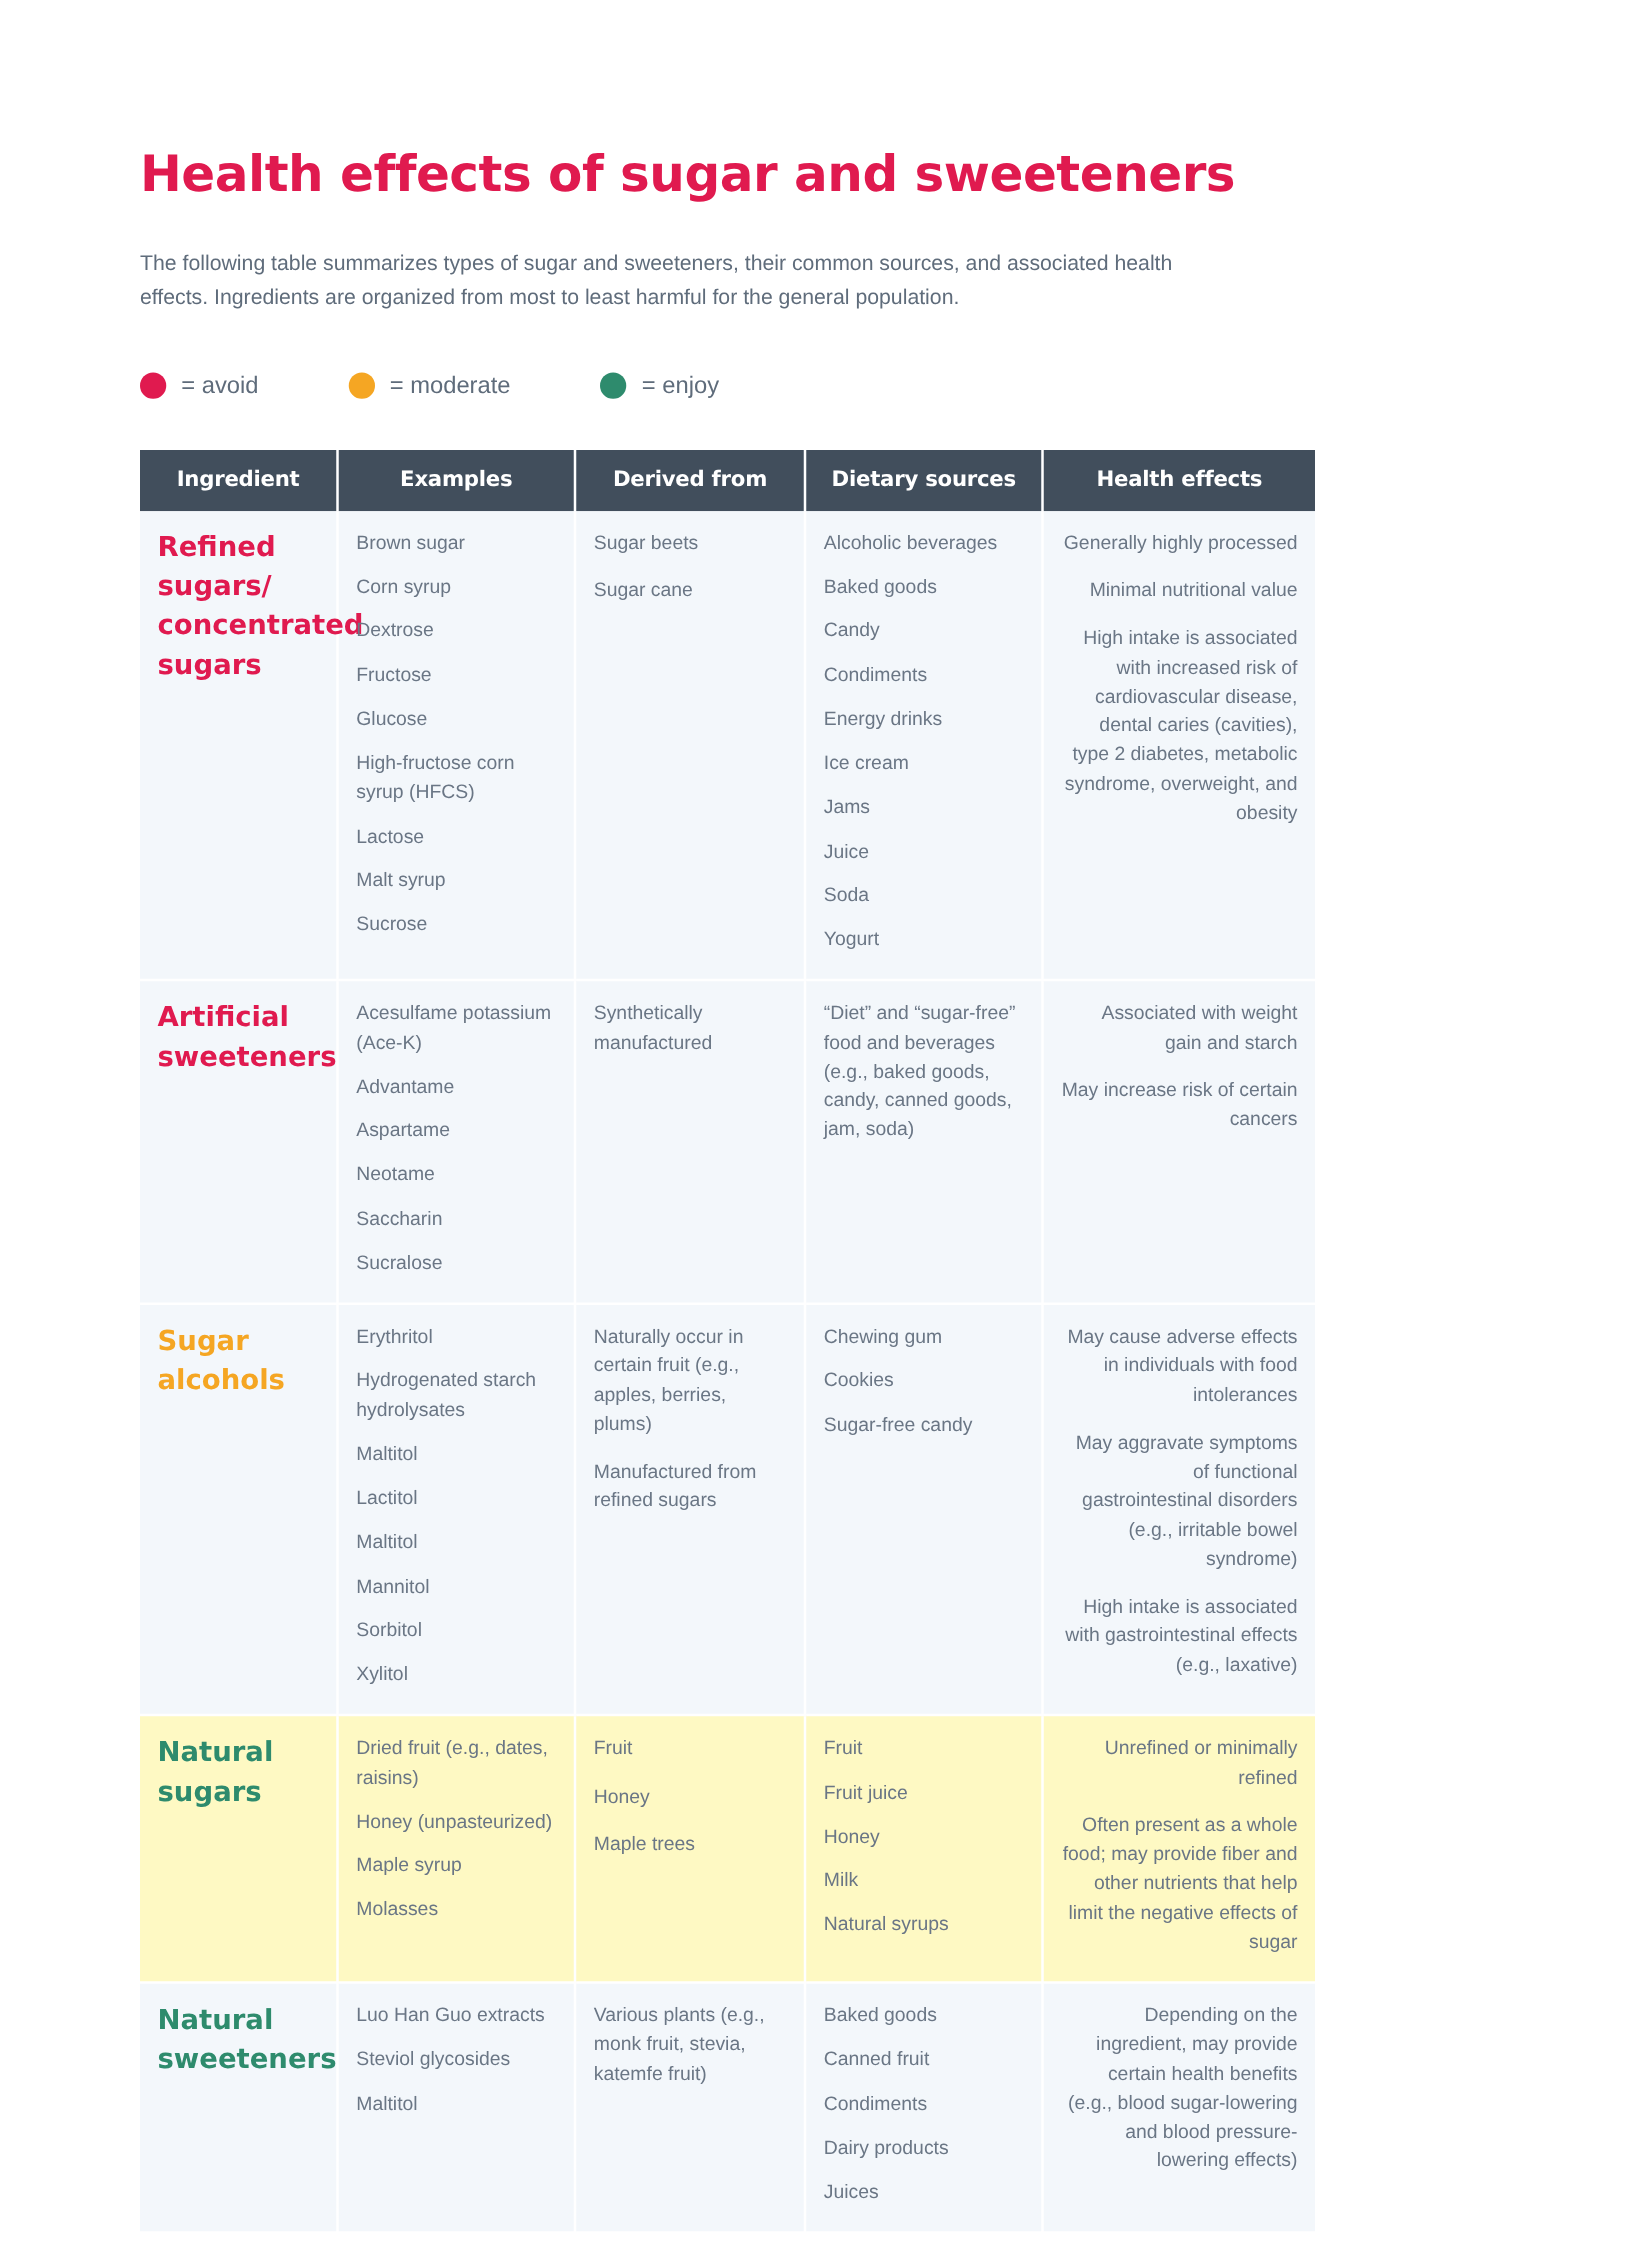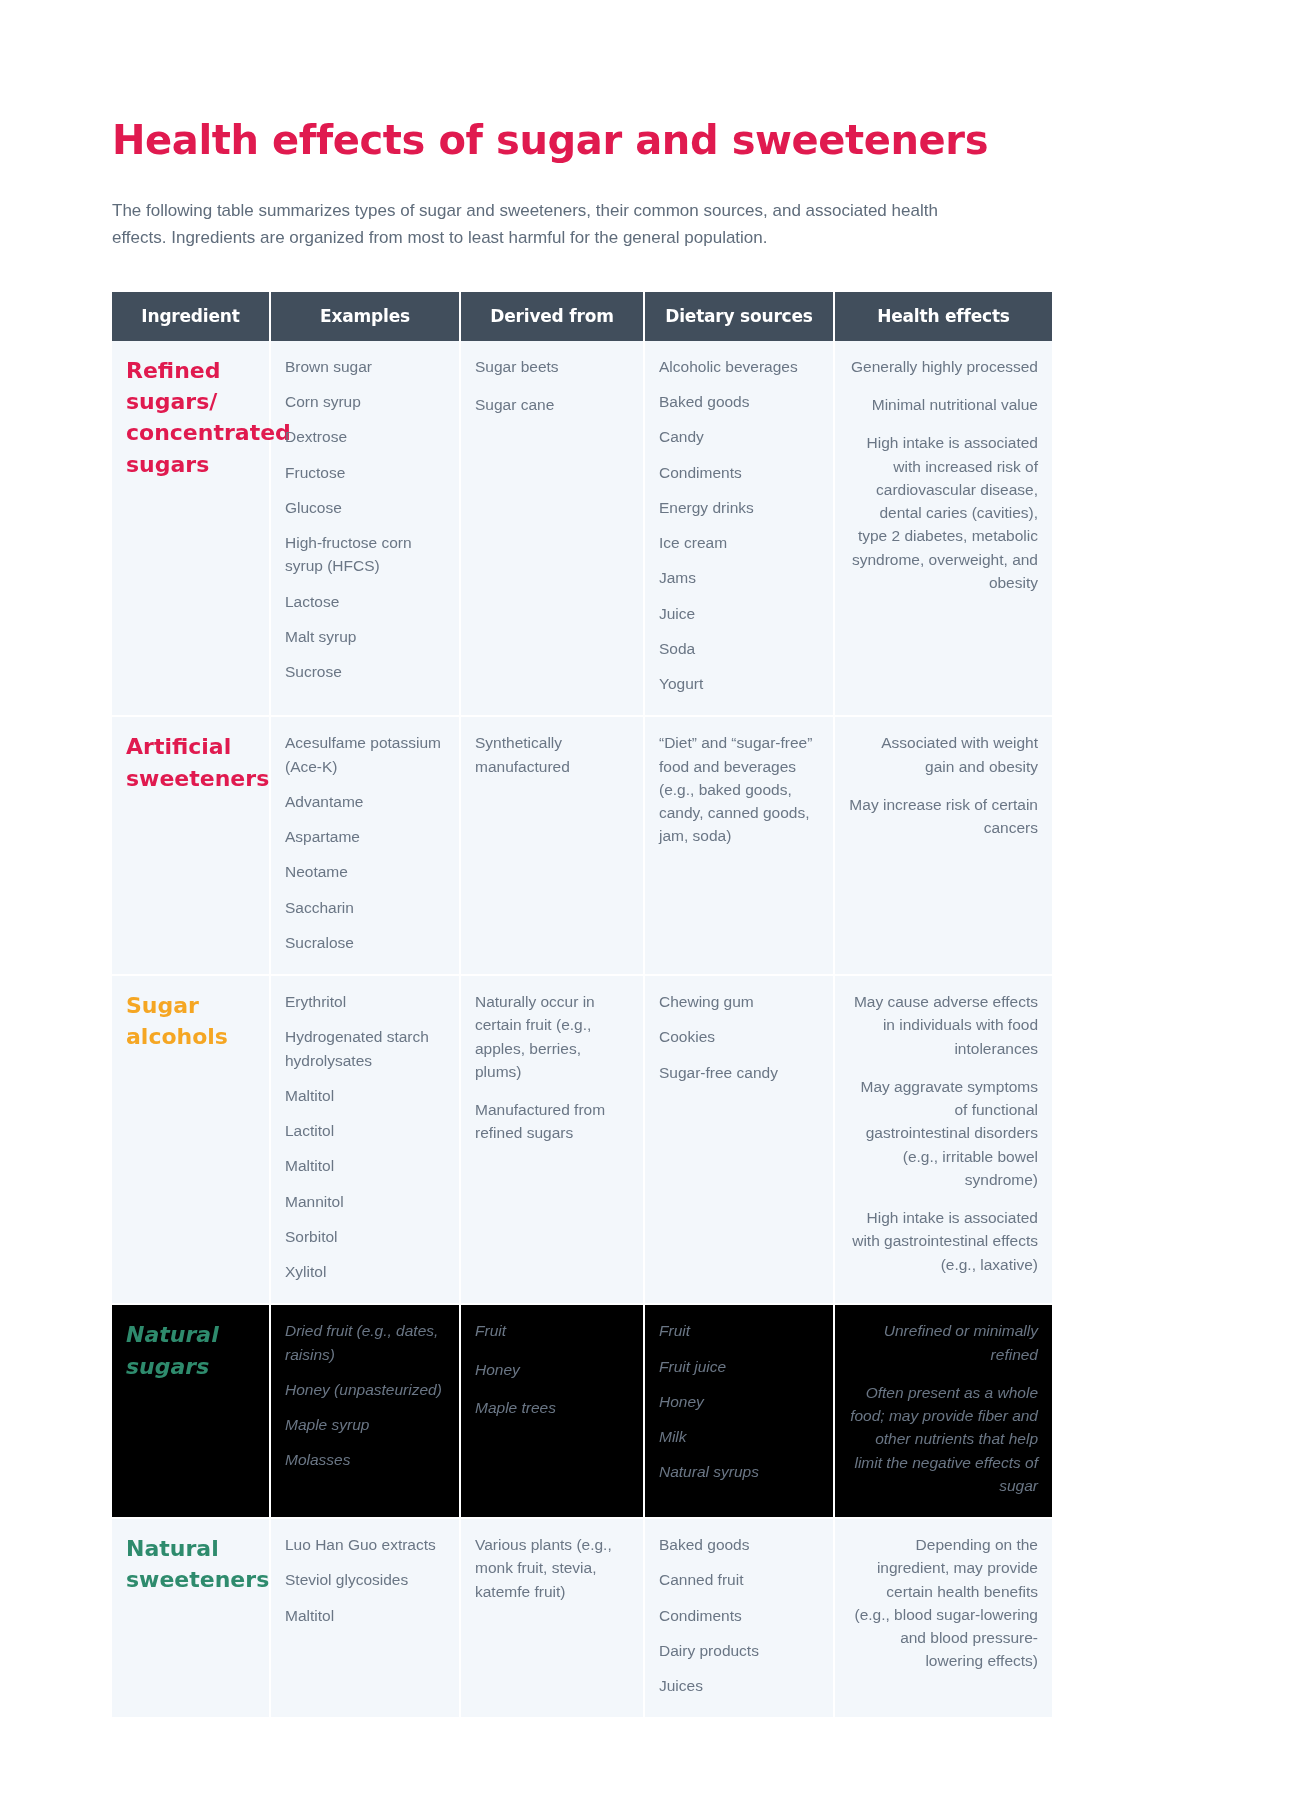--- a/index.html
+++ b/index.html
@@ -91,21 +91,21 @@
     padding: 14px 14px 20px 14px;
     border-right: 2px solid #ffffff;
     border-bottom: 2px solid #ffffff;
     font-size: 15.5px;
     line-height: 1.55;
     color: #6a7685;
     font-weight: 300;
   }
   table.sugar-table td:last-child { border-right: none; text-align: right; }
   tr.shaded td { background: #f3f7fb; }
-  tr.plain td { background: #000000; font-style: italic; }
+  tr.plain td { background: #fef9c3; }
 
   .cat-label {
     font-weight: 700;
     font-size: 22px;
     line-height: 1.42;
     font-family: "DejaVu Sans", sans-serif;
   }
   .cat-avoid { color: #e01a4f; }
   .cat-moderate { color: #f5a623; }
   .cat-enjoy { color: #2e8b6d; }
@@ -137,20 +137,34 @@
 </head>
 <body>
 
 <div class="page">
   <div class="content">
 
     <h1 class="title">Health effects of sugar and sweeteners</h1>
 
     <p class="intro">The following table summarizes types of sugar and sweeteners, their common sources, and associated health effects. Ingredients are organized from most to least harmful for the general population.</p>
 
+    <div class="legend" id="legend-container">
+        <div class="legend-item">
+          <span class="legend-dot" style="background: rgb(224, 26, 79);"></span>
+          <span class="legend-label">= avoid</span>
+        </div>
+        <div class="legend-item">
+          <span class="legend-dot" style="background: rgb(245, 166, 35);"></span>
+          <span class="legend-label">= moderate</span>
+        </div>
+        <div class="legend-item">
+          <span class="legend-dot" style="background: rgb(46, 139, 109);"></span>
+          <span class="legend-label">= enjoy</span>
+        </div>
+      </div>
 
     <table class="sugar-table">
       <colgroup>
         <col class="c1">
           <col class="c2">
           <col class="c3">
           <col class="c4">
           <col class="c5">
       </colgroup>
       <thead>
@@ -227,21 +241,21 @@
                 <p>Synthetically manufactured</p>
               </div>
             </td>
             <td>
               <ul class="cell-list">
                 <li>“Diet” and “sugar-free” food and beverages (e.g., baked goods, candy, canned goods, jam, soda)</li>
               </ul>
             </td>
             <td>
               <div class="para-list">
-                <p>Associated with weight gain and obesity</p>
+                <p>Associated with weight gain and starch</p>
                 <p>May increase risk of certain cancers</p>
               </div>
             </td>
           </tr>
           <tr class="shaded">
             <td>
               <div class="cat-label cat-moderate">Sugar alcohols</div>
             </td>
             <td>
               <ul class="cell-list">

